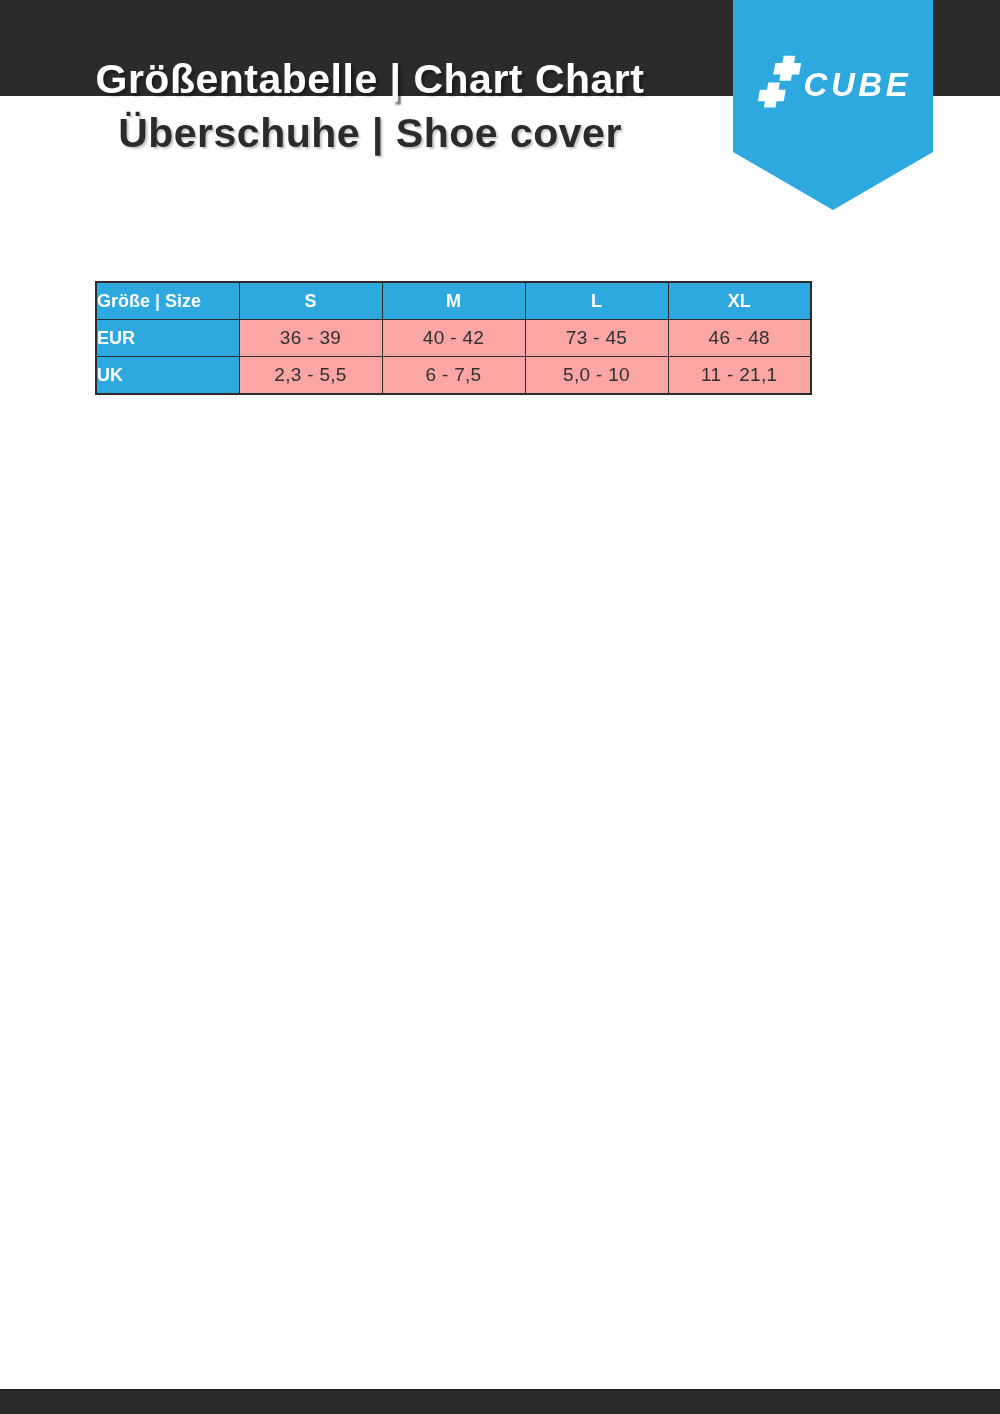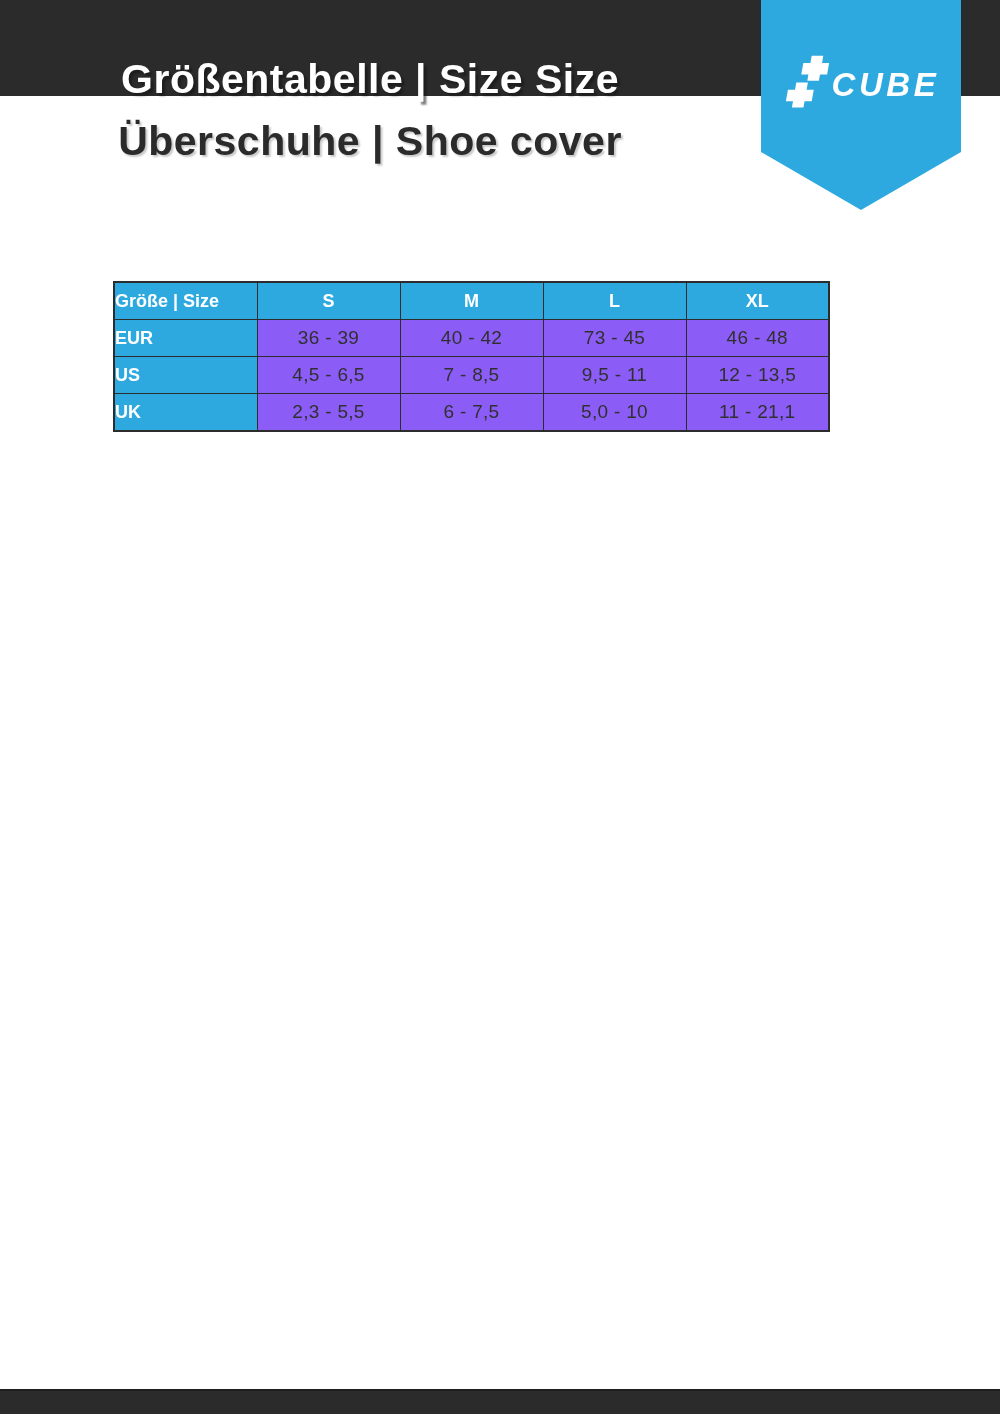--- a/index.html
+++ b/index.html
@@ -38,41 +38,39 @@
     font-size:41px; line-height:41px;
     color:#ffffff;
     text-shadow:3px 3px 2px rgba(20,20,20,0.55);
     z-index:2;
   }
   .title-line2 {
     top:113px;
     font-size:41px; line-height:41px;
     color:#2B2B2B;
     text-shadow:2px 2px 2px rgba(0,0,0,0.22);
-    margin-top:8px;
   }
 
   
   .ribbon {
     position:absolute; left:733px; top:0;
     width:200px; height:210px;
     background:#2EA9E0;
     clip-path:polygon(0 0, 100% 0, 100% 72.4%, 50% 100%, 0 72.4%);
     z-index:3;
-    margin-left:28px;
   }
   .ribbon svg {
     position:absolute; left:50%; top:54px;
     transform:translateX(-50%);
     display:block;
   }
 
   
   table.size-chart {
-    position:absolute; left:113px; top:281px;
+    position:absolute; left:95px; top:281px;
     width:715px;
     border-collapse:collapse;
     table-layout:fixed;
     border:2px solid #2C2C2C;
     padding-left:18px;
   }
   table.size-chart th, table.size-chart td {
     border:1.5px solid #2C2C2C;
     height:36px;
     padding:0;
@@ -83,34 +81,34 @@
     color:#ffffff;
     font-weight:700;
     font-size:18px;
   }
   th.corner, th.row-label {
     text-align:left;
     padding-left:9px;
   }
   th.col-head { text-align:center; }
   td.value {
-    background:#8b5cf6;
+    background:#fca5a5;
     color:#303030;
     font-weight:400;
     font-size:19px;
     text-align:center;
     letter-spacing:0.3px;
   }
 </style>
 </head>
 <body>
 
 <div class="band-top"></div>
 
-<div class="title title-line1">Größentabelle | Size Size</div>
+<div class="title title-line1">Größentabelle | Chart Chart</div>
 <div class="title title-line2">Überschuhe | Shoe cover</div>
 
 <div class="ribbon">
   <svg viewBox="0 0 190 64" width="170" height="57" aria-hidden="true">
     <g fill="#ffffff" transform="translate(10,0) skewX(-10)">
 
       <rect x="30" y="2" width="13" height="28"></rect>
       <rect x="22" y="10" width="29" height="13"></rect>
 
       <rect x="18" y="32" width="13" height="28"></rect>
@@ -139,27 +137,20 @@
   </thead>
   <tbody>
     <tr>
       <th class="cell-blue row-label">EUR</th>
       <td class="value">36 - 39</td>
       <td class="value">40 - 42</td>
       <td class="value">73 - 45</td>
       <td class="value">46 - 48</td>
     </tr>
     <tr>
-      <th class="cell-blue row-label">US</th>
-      <td class="value">4,5 - 6,5</td>
-      <td class="value">7 - 8,5</td>
-      <td class="value">9,5 - 11</td>
-      <td class="value">12 - 13,5</td>
-    </tr>
-    <tr>
       <th class="cell-blue row-label">UK</th>
       <td class="value">2,3 - 5,5</td>
       <td class="value">6 - 7,5</td>
       <td class="value">5,0 - 10</td>
       <td class="value">11 - 21,1</td>
     </tr>
   </tbody>
 </table>
 
 <div class="band-bottom"></div>

